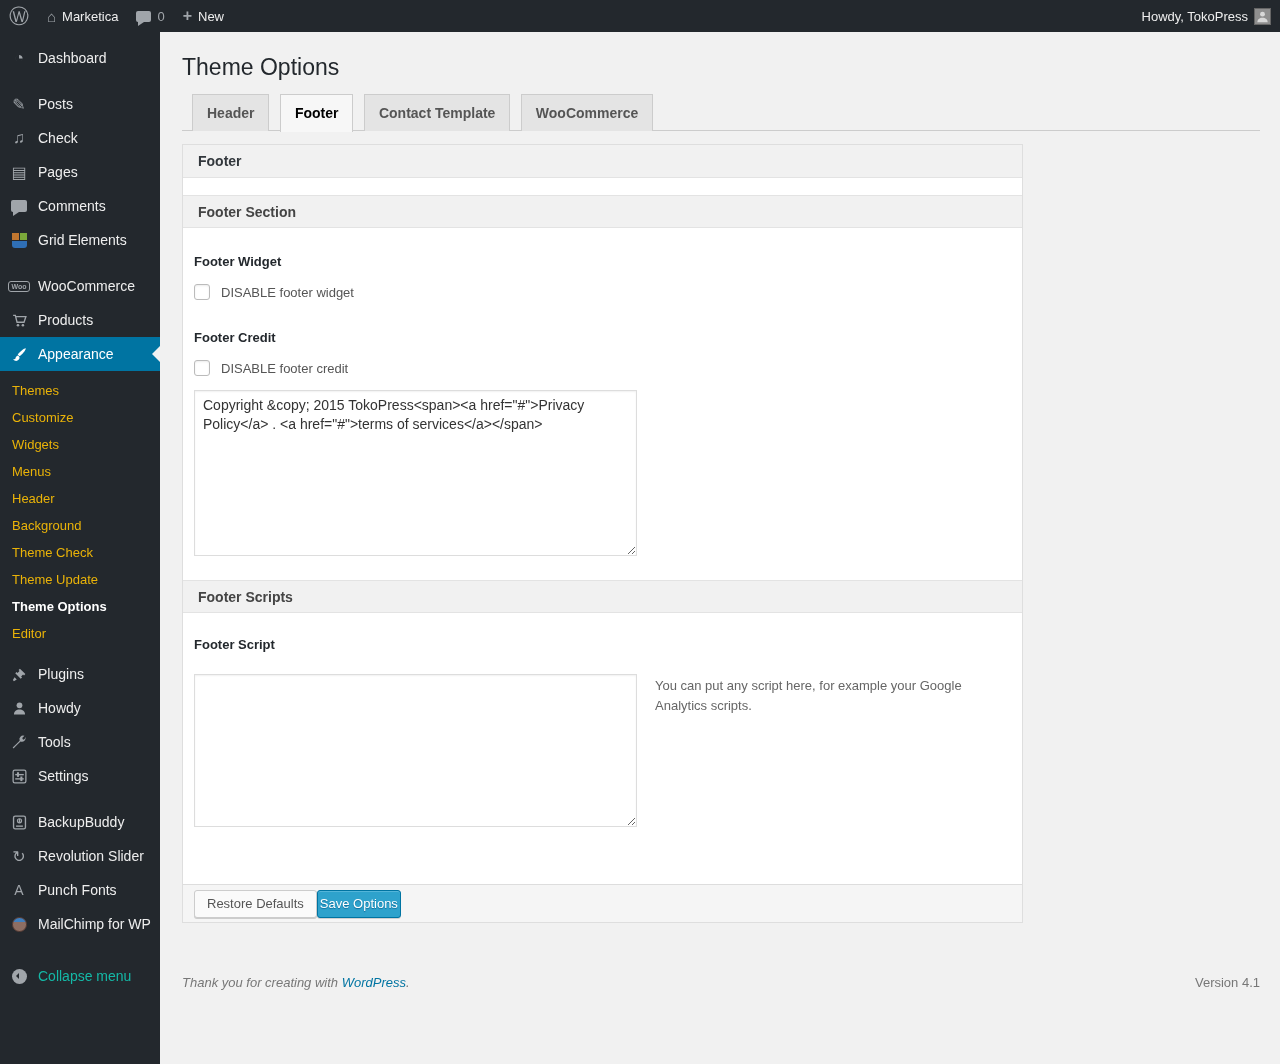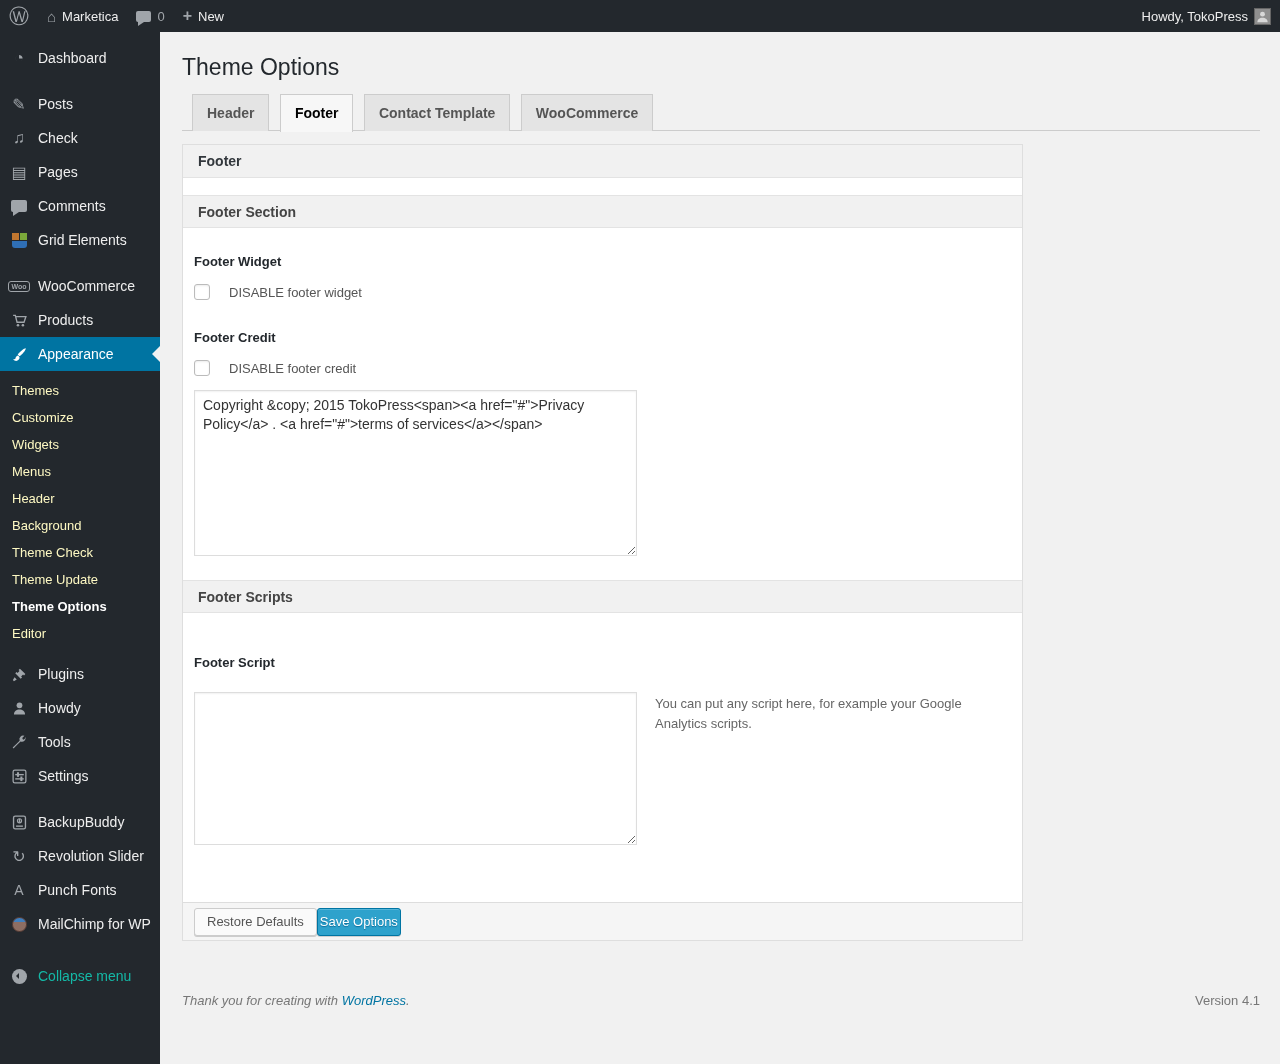--- a/index.html
+++ b/index.html
@@ -34,21 +34,21 @@
   
   .sidebar { width:160px; flex:0 0 160px; background:#23282d; padding-top:9px; font-size:14px; }
   .menu-item { position:relative; display:flex; align-items:center; height:34px; padding:0 8px; color:#eee; cursor:pointer; }
   .menu-item .mi-icon { width:22px; flex:0 0 22px; display:flex; justify-content:center; align-items:center; color:#a0a5aa; font-size:16px; margin-right:8px; }
   .menu-item.active { background:#0074a2; color:#fff; }
   .menu-item.active .mi-icon { color:#fff; }
   .menu-item.active::after { content:""; position:absolute; right:0; top:50%; margin-top:-8px;
     border:8px solid transparent; border-right-color:#f1f1f1; }
   .menu-sep { height:12px; }
   .submenu { padding:6px 0 10px; background:#23282d; }
-  .submenu-item { padding:6px 12px; font-size:13px; color:#fef9c3; cursor:pointer; }
+  .submenu-item { padding:6px 12px; font-size:13px; color:#eab308; cursor:pointer; }
   .submenu-item.current { color:#fff; font-weight:bold; }
   .collapse-item { margin-top:6px; color:#14b8a6; }
   .collapse-circle { width:15px; height:15px; border-radius:50%; background:#a0a5aa; position:relative; display:inline-block; }
   .collapse-circle::before { content:""; position:absolute; left:4px; top:4.5px;
     border:3.5px solid transparent; border-right-color:#23282d; border-left-width:0; }
 
   
   .grid-ico { width:15px; height:15px; display:grid; grid-template-columns:7px 7px; grid-template-rows:7px 7px; gap:1px; }
   .grid-ico i { display:block; }
   .gi-1 { background:#c0762f; } .gi-2 { background:#7aa83a; } .gi-3 { background:#2f6fb5; border-radius:0 0 3px 3px; grid-column:1 / span 2; }
@@ -69,21 +69,21 @@
 
   .panel { width:841px; margin-top:13px; background:#fff; border:1px solid #dedede; }
   .group-header { background:#f1f1f1; border-bottom:1px solid #e3e3e3; padding:0 15px; height:33px;
     display:flex; align-items:center; font-size:14px; font-weight:700; color:#32373c; }
   .white-strip { height:17px; background:#fff; }
   .section-header { background:#f1f1f1; border-top:1px solid #e3e3e3; border-bottom:1px solid #e3e3e3;
     padding:0 15px; height:33px; display:flex; align-items:center; font-size:14px; font-weight:700; color:#444; }
   .section-body { background:#fff; padding:0 15px 0 11px; }
 
   .field-label { font-size:13px; font-weight:700; color:#23282d; padding-top:26px; }
-  .check-row { display:flex; align-items:center; gap:19px; margin-top:15px; }
+  .check-row { display:flex; align-items:center; gap:11px; margin-top:15px; }
   .wp-checkbox {
     appearance:none; -webkit-appearance:none; width:16px; height:16px; background:#fff;
     border:1px solid #bbb; border-radius:3px; box-shadow:inset 0 1px 2px rgba(0,0,0,.08); cursor:pointer; margin:0;
   }
   .check-label { font-size:13px; color:#555; cursor:pointer; }
 
   textarea.wp-area {
     display:block; width:443px; border:1px solid #ddd; background:#fff; color:#333;
     font-family:"Liberation Sans", sans-serif; font-size:14px; line-height:19px; padding:5px 8px;
     box-shadow:inset 0 1px 2px rgba(0,0,0,.06); resize:both; outline:none;
@@ -338,21 +338,21 @@
 
           <textarea class="wp-area credit-area" style="">Copyright &amp;copy; 2015 TokoPress&lt;span&gt;&lt;a href="#"&gt;Privacy Policy&lt;/a&gt; . &lt;a href="#"&gt;terms of services&lt;/a&gt;&lt;/span&gt;</textarea>
           <div class="credit-bottom-pad"></div>
         </div>
 
         <div class="section-header">
           <span>Footer Scripts</span>
         </div>
 
         <div class="section-body">
-          <div class="field-label" style="padding-top:42px;">Footer Script</div>
+          <div class="field-label" style="padding-top:24px;">Footer Script</div>
           <div class="script-row">
             <textarea class="wp-area script-area" style=""></textarea>
             <div class="help-text">You can put any script here, for example your Google Analytics scripts.</div>
           </div>
         </div>
 
         <div class="action-bar">
           <button class="btn btn-secondary">Restore Defaults</button>
           <button class="btn btn-primary">Save Options</button>
         </div>

